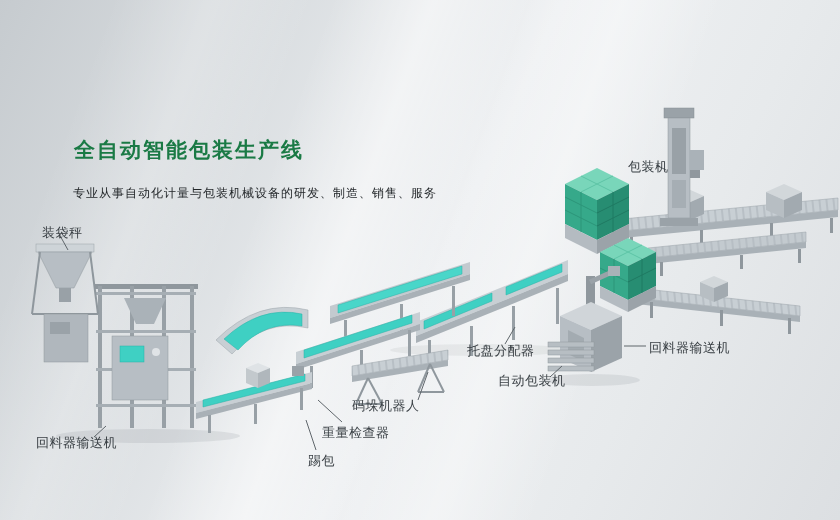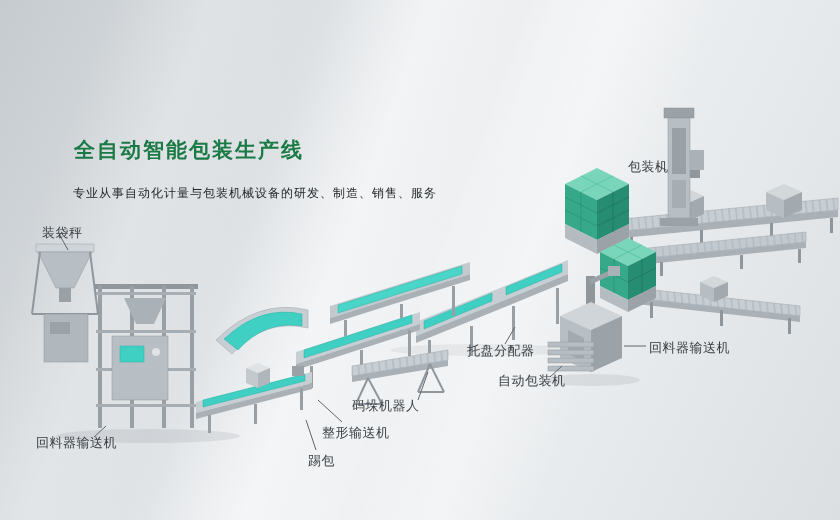--- a/index.html
+++ b/index.html
@@ -237,16 +237,16 @@
 
   <h1 class="title">全自动智能包装生产线</h1>
   <p class="subtitle">专业从事自动化计量与包装机械设备的研发、制造、销售、服务</p>
 
   <div class="lbl" style="left:42px;top:224px">装袋秤</div>
   <div class="lbl" style="left:628px;top:158px">包装机</div>
   <div class="lbl" style="left:467px;top:342px">托盘分配器</div>
   <div class="lbl" style="left:649px;top:339px">回料器输送机</div>
   <div class="lbl" style="left:498px;top:372px">自动包装机</div>
   <div class="lbl" style="left:352px;top:397px">码垛机器人</div>
-  <div class="lbl" style="left:322px;top:424px">整形输送机</div>
+  <div class="lbl" style="left:322px;top:424px">重量检查器</div>
   <div class="lbl" style="left:308px;top:452px">踢包</div>
   <div class="lbl" style="left:36px;top:434px">回料器输送机</div>
 </div>
 
 </body></html>

